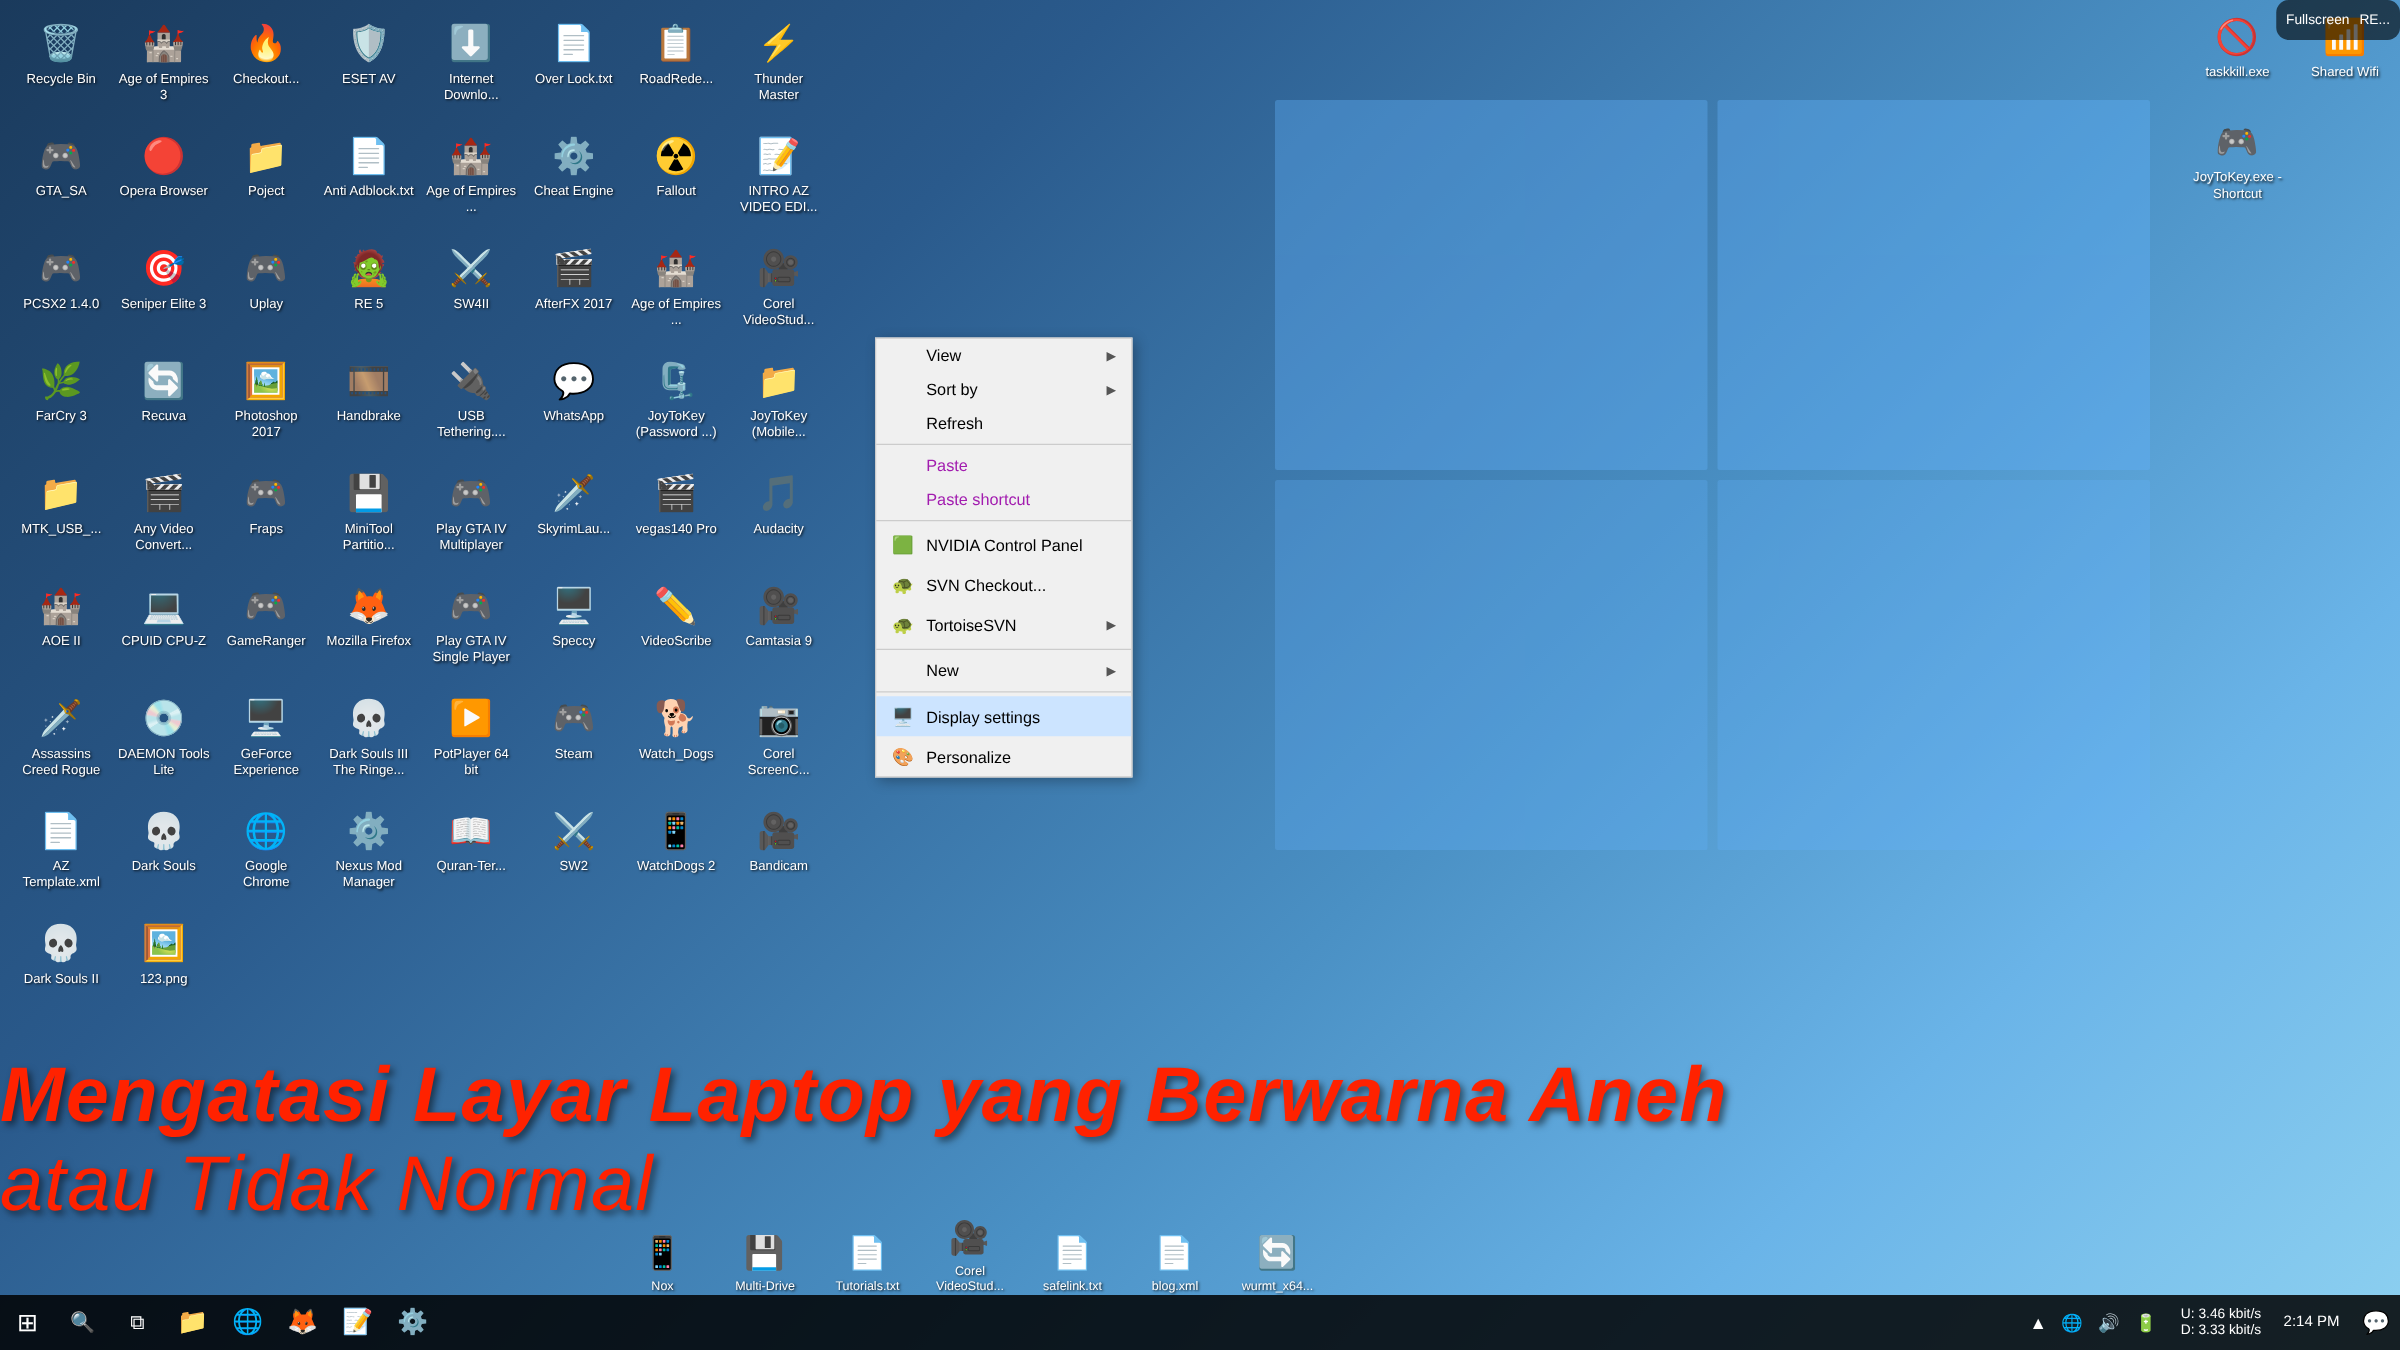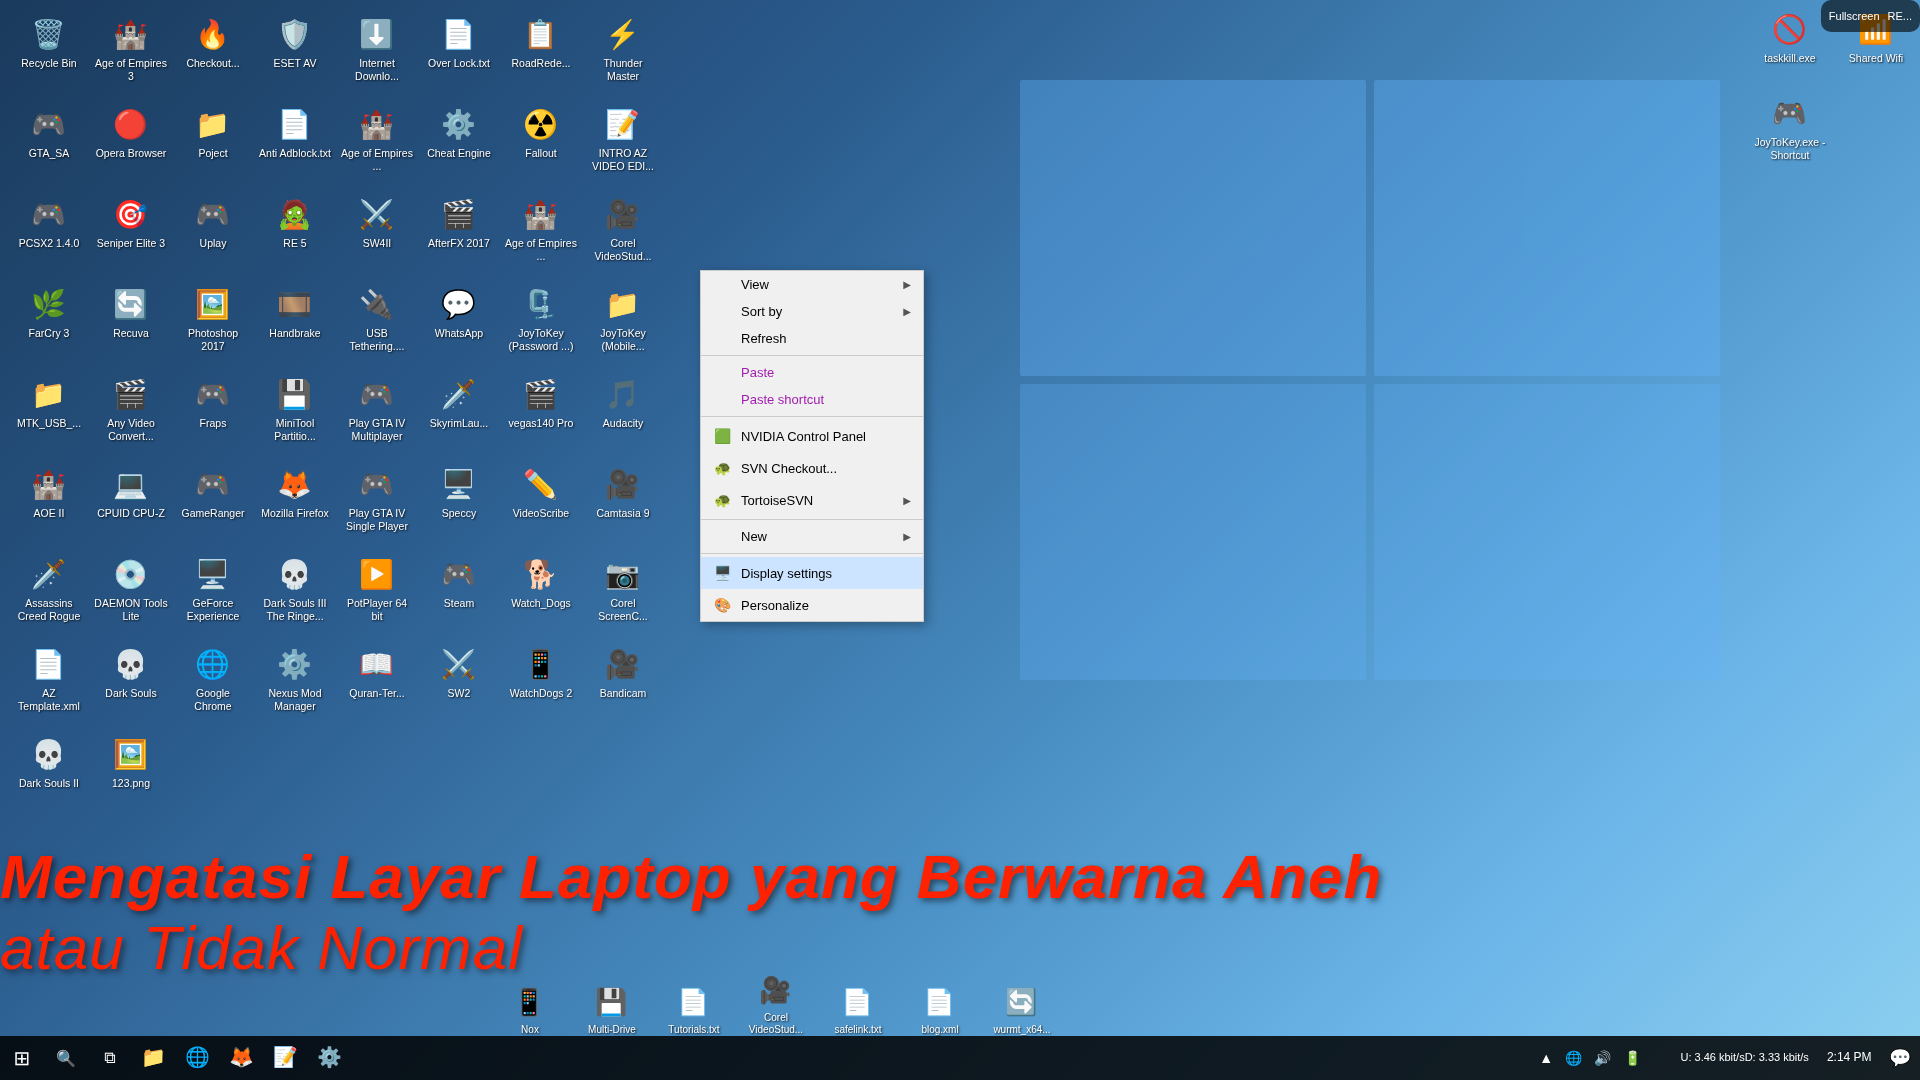--- a/index.html
+++ b/index.html
@@ -93,21 +93,21 @@
       text-shadow: 1px 1px 2px rgba(0,0,0,0.9);
       word-break: break-word;
       max-width: 75px;
     }
 
     
     .context-menu {
       position: absolute;
       top: 270px;
       left: 700px;
-      width: 224px;
+      width: 206px;
       background: #f0f0f0;
       border: 1px solid #ccc;
       box-shadow: 3px 3px 10px rgba(0,0,0,0.3);
       z-index: 100;
       font-size: 13px;
     }
 
     .menu-item {
       display: flex;
       align-items: center;
@@ -724,21 +724,21 @@
       <div class="taskbar-app" title="Mozilla Firefox">🦊</div>
       <div class="taskbar-app" title="Microsoft Word">📝</div>
       <div class="taskbar-app" title="Settings">⚙️</div>
     </div>
   <div class="taskbar-systray">
     <span class="notif-icon">▲</span>
     <span class="notif-icon">🌐</span>
     <span class="notif-icon">🔊</span>
     <span class="notif-icon">🔋</span>
   </div>
-  <div style="display:flex; flex-direction:row; align-items:flex-end; padding:2px 8px; font-size:11px; color:white; line-height:1.2; white-space:pre;margin-left:20px;">
+  <div style="display:flex; flex-direction:column; align-items:flex-end; padding:2px 8px; font-size:11px; color:white; line-height:1.2; white-space:pre;">
     <span>U: 3.46 kbit/s</span>
     <span>D: 3.33 kbit/s</span>
   </div>
   <div class="taskbar-clock">
     <span>2:14 PM</span>
     <span style="font-size:10px;"></span>
   </div>
   <div class="notif-icon" style="font-size:18px; padding:0 8px;">💬</div>
 </div>
 

